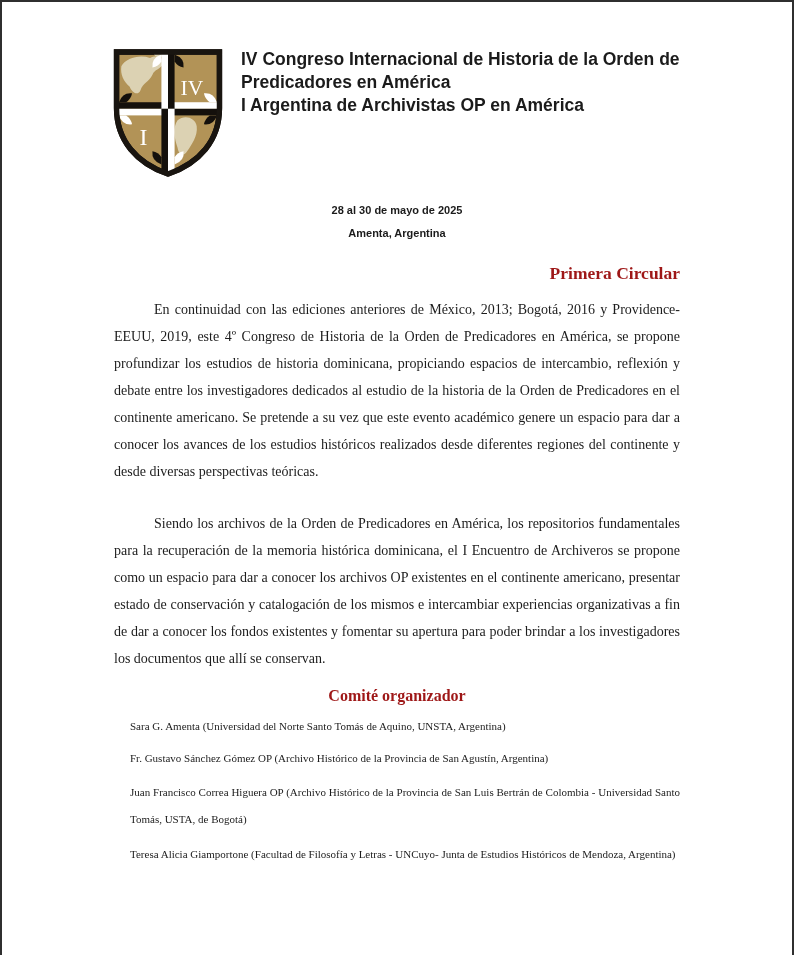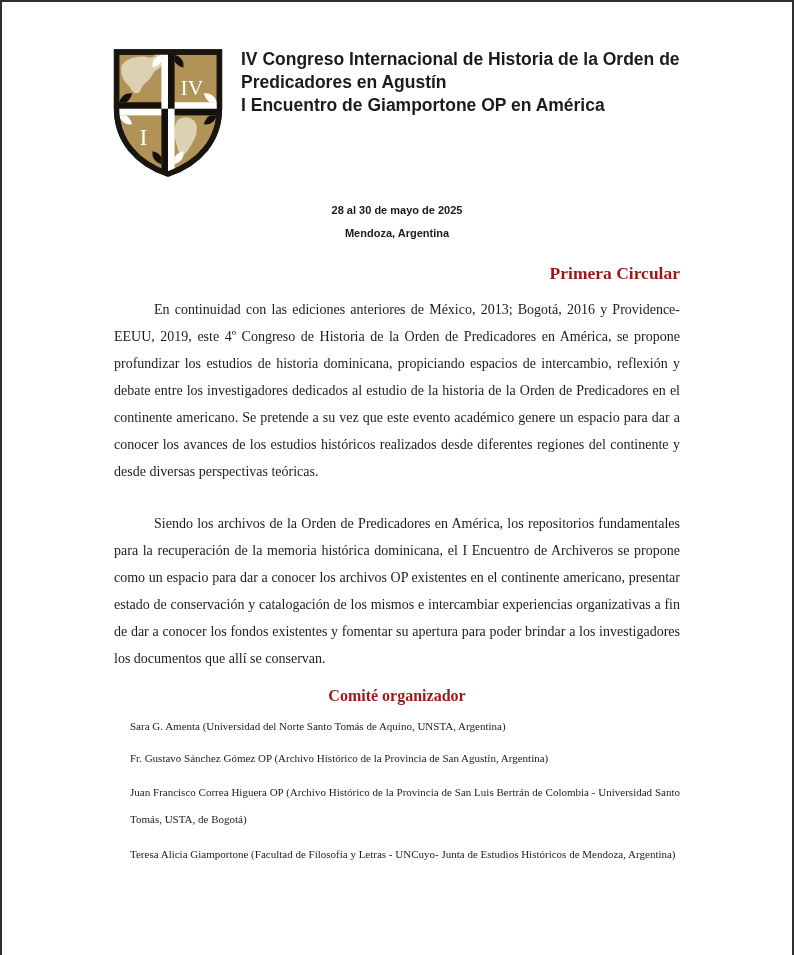--- a/index.html
+++ b/index.html
@@ -117,28 +117,28 @@
 
           <path fill="#ffffff" d="M182,94 Q176,77 160,79 Q162,89 170,94 Z"></path>
           <path fill="#14100c" d="M182,116 Q176,133 160,131 Q162,121 170,116 Z"></path>
         </g>
         <path d="M14,10 H186 V104 C186,158 152,196 100,214 C48,196 14,158 14,104 Z" fill="none" stroke="#191510" stroke-width="9"></path>
         <text x="140" y="82" text-anchor="middle" font-family="Liberation Serif, serif" font-size="36" fill="#ffffff">IV</text>
         <text x="59" y="166" text-anchor="middle" font-family="Liberation Serif, serif" font-size="40" fill="#ffffff">I</text>
       </svg>
     </div>
     <div class="titles">
-      <div>IV Congreso Internacional de Historia de la Orden de Predicadores en Agustín</div>
-      <div>I Encuentro de Giamportone OP en América</div>
+      <div>IV Congreso Internacional de Historia de la Orden de Predicadores en América</div>
+      <div>I Argentina de Archivistas OP en América</div>
     </div>
   </header>
 
   <div class="date-block">
     <div>28 al 30 de mayo de 2025</div>
-    <div>Mendoza, Argentina</div>
+    <div>Amenta, Argentina</div>
   </div>
 
   <h2 class="circular-heading">Primera Circular</h2>
 
   <p class="body-par">En continuidad con las ediciones anteriores de México, 2013; Bogotá, 2016 y Providence-EEUU, 2019, este 4º Congreso de Historia de la Orden de Predicadores en América, se propone profundizar los estudios de historia dominicana, propiciando espacios de intercambio, reflexión y debate entre los investigadores dedicados al estudio de la historia de la Orden de Predicadores en el continente americano. Se pretende a su vez que este evento académico genere un espacio para dar a conocer los avances de los estudios históricos realizados desde diferentes regiones del continente y desde diversas perspectivas teóricas.</p>
   <p class="body-par">Siendo los archivos de la Orden de Predicadores en América, los repositorios fundamentales para la recuperación de la memoria histórica dominicana, el I Encuentro de Archiveros se propone como un espacio para dar a conocer los archivos OP existentes en el continente americano, presentar estado de conservación y catalogación de los mismos e intercambiar experiencias organizativas a fin de dar a conocer los fondos existentes y fomentar su apertura para poder brindar a los investigadores los documentos que allí se conservan.</p>
 
   <h3 class="committee-heading">Comité organizador</h3>
 
   <p class="member">Sara G. Amenta (Universidad del Norte Santo Tomás de Aquino, UNSTA, Argentina)</p>

